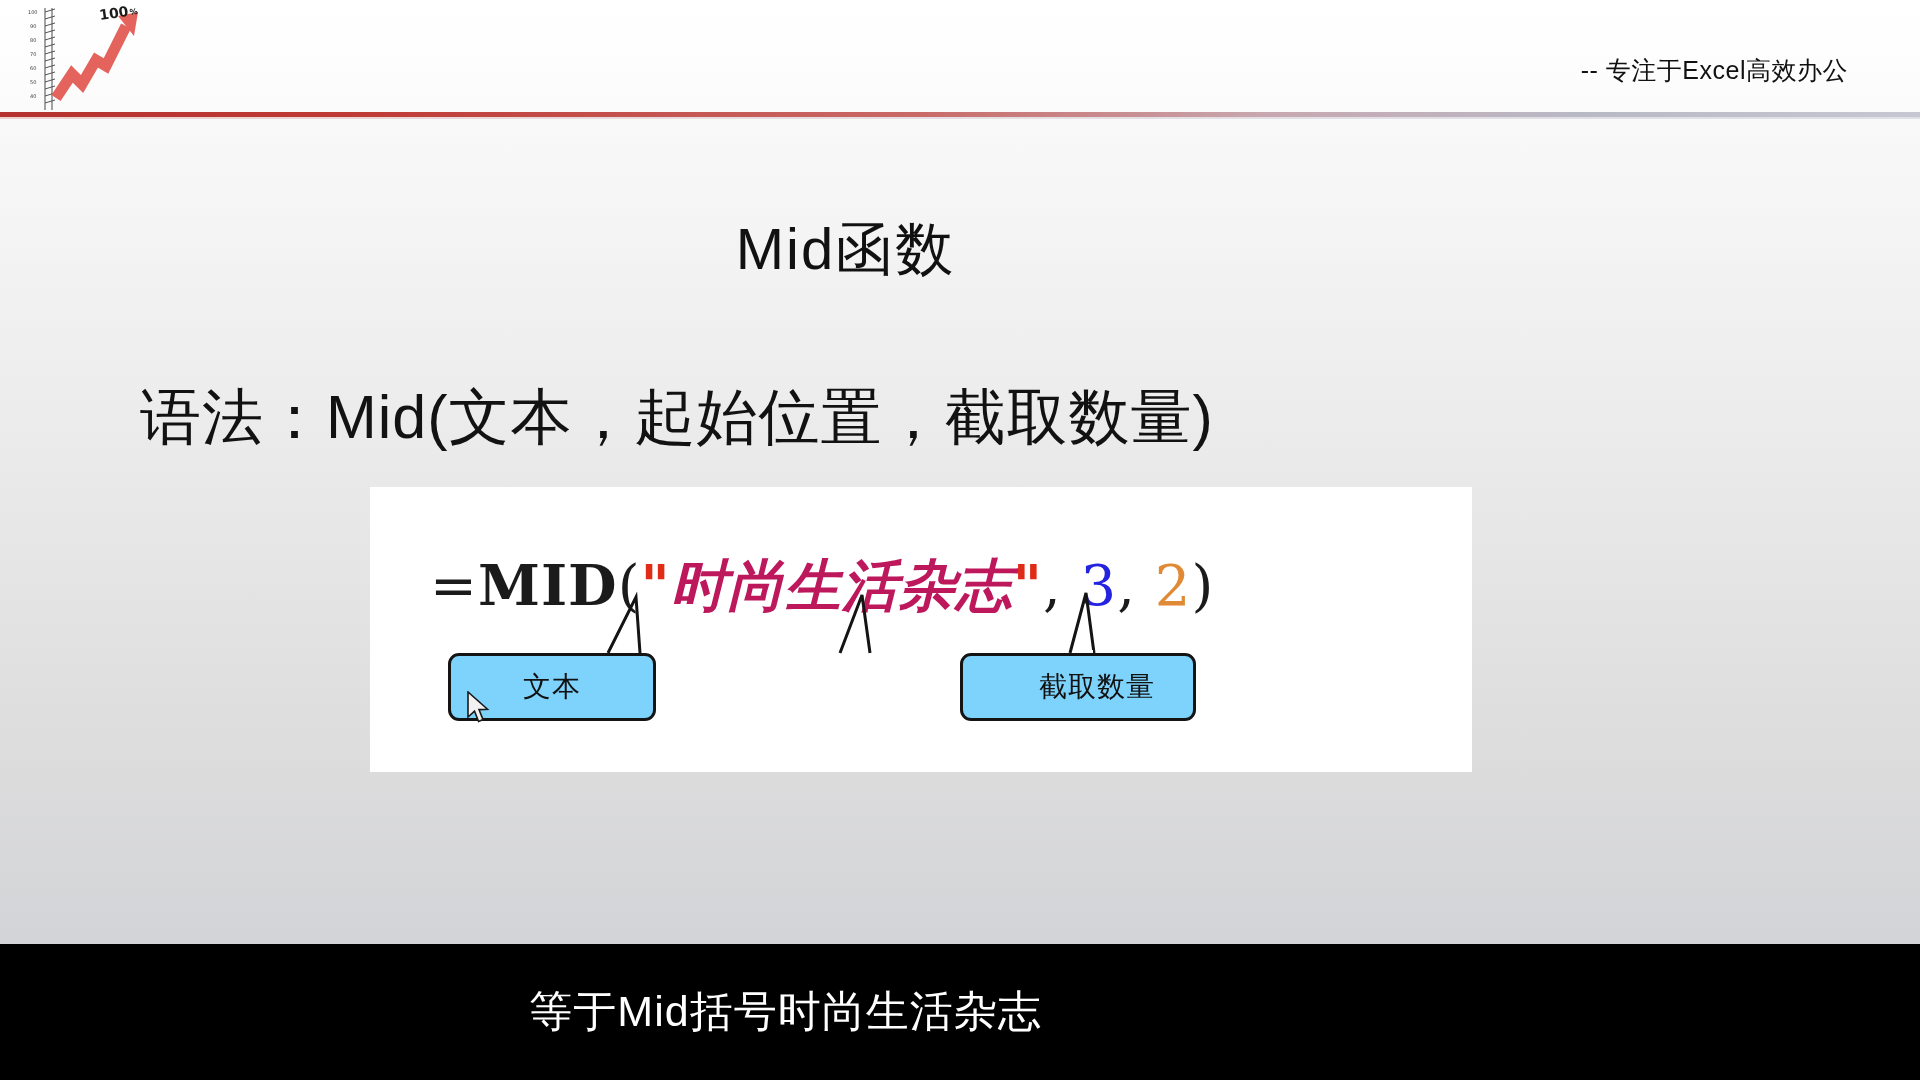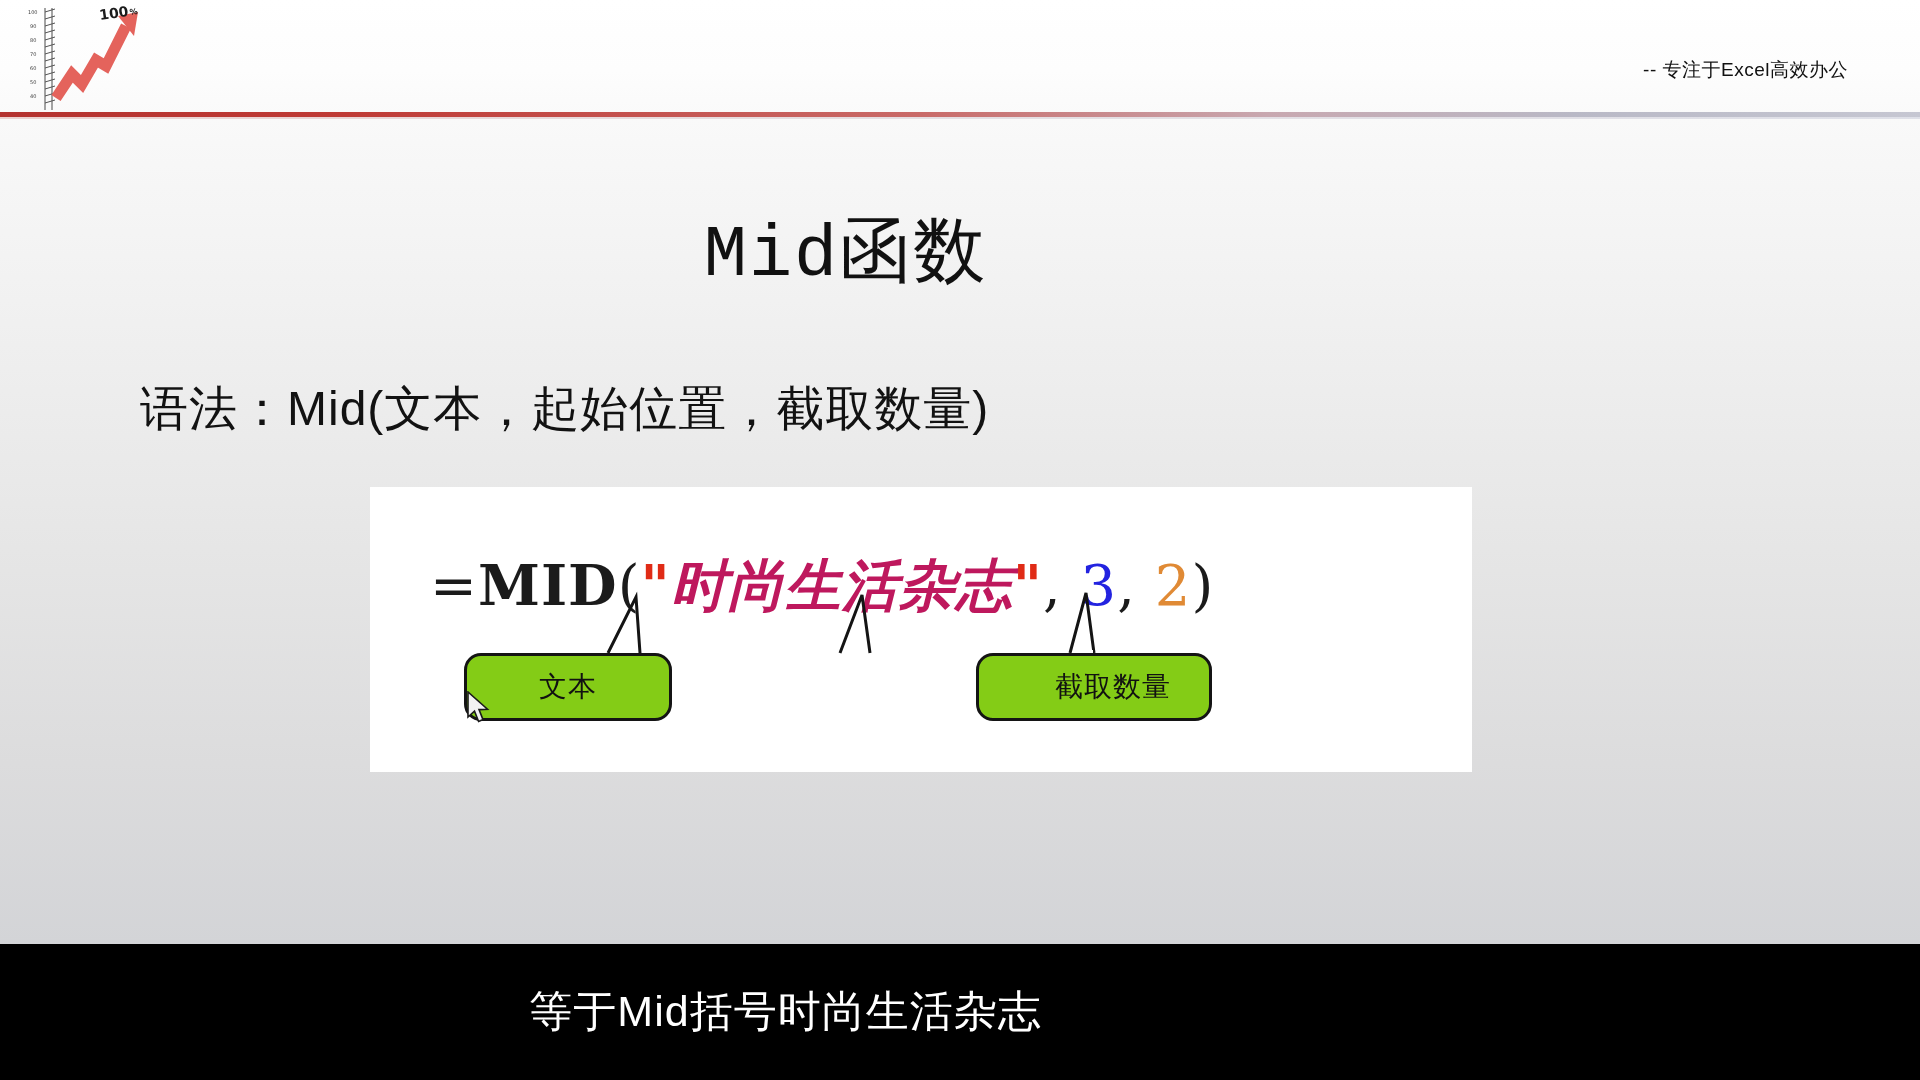--- a/index.html
+++ b/index.html
@@ -20,21 +20,21 @@
     position:absolute; left:0; top:0; width:1920px; height:116px;
     background:linear-gradient(180deg,#ffffff 0%, #fdfdfd 60%, #fafafa 100%);
     overflow:hidden;
   }
   #logo {
     position:absolute; left:14px; top:2px; width:148px; height:112px;
   }
   #tagline {
     position:absolute; right:72px; top:70px;
     transform:translateY(-50%);
-    font-size:19px; color:#111; letter-spacing:.5px;
+    font-size:25px; color:#111; letter-spacing:.5px;
     white-space:nowrap;
   }
   #header-rule {
     position:absolute; left:0; top:112px; width:1920px; height:5px;
     background:linear-gradient(90deg,#b4322f 0%, #bf3a35 18%, #c96a68 48%, #c8a8b0 66%, #b9b9c6 82%, #c6c7d2 100%);
   }
   #header-rule-2 {
     position:absolute; left:0; top:117px; width:1920px; height:2px;
     background:linear-gradient(90deg,#e6c6c4 0%, #ded7dc 50%, #d6d8e2 100%);
     opacity:.8;
@@ -42,28 +42,27 @@
 
   
   #slide {
     position:absolute; left:0; top:119px; width:1920px; height:825px;
     background:linear-gradient(180deg,#f9f9f9 0%, #f1f1f1 22%, #e6e6e6 52%, #dcdcdd 78%, #d3d4d7 100%);
     overflow:hidden;
   }
   #slide-title {
     position:absolute; left:0; top:100px; width:1691px;
     text-align:center;
-    font-size:72px; font-weight:400; color:#111;
+    font-size:58px; font-weight:400; color:#111;
     letter-spacing:2px;
     line-height:1.05;
-    font-family:Liberation Mono, monospace;
   }
   #syntax-line {
     position:absolute; left:140px; top:258px;
-    font-size:48px; font-weight:400; color:#121212;
+    font-size:61px; font-weight:400; color:#121212;
     letter-spacing:1px;
     white-space:nowrap;
   }
 
   
   #formula-panel {
     position:absolute; left:370px; top:368px;
     width:1102px; height:285px;
     background:#ffffff;
   }
@@ -83,25 +82,25 @@
   #formula-text .quote    { color:#e02b16; font-weight:700; }
   #formula-text .comma    { color:#1b1b1b; }
   #formula-text .numstart { color:#2323e0; }
   #formula-text .numcount { color:#e08a35; }
 
   
   .callout {
     position:absolute;
     width:208px; height:68px;
     border:3px solid #141414;
-    border-radius:17px;
-    background:#84cc16;
+    border-radius:11px;
+    background:#7dd3fc;
     display:flex; align-items:center; justify-content:center;
     font-family:"DejaVu Sans", sans-serif;
-    font-size:28px; color:#111; letter-spacing:1px;margin-left:16px;
+    font-size:28px; color:#111; letter-spacing:1px;
   }
   #callout-text   { left:78px;  top:166px; }
   #callout-start  { left:336px; top:166px; width:224px; }
   #callout-count  { left:590px; top:166px; width:236px;padding-left:38px; }
 
   #leaders { position:absolute; left:0; top:0; width:1102px; height:285px;
              pointer-events:none; }
 
   
   #cursor {

